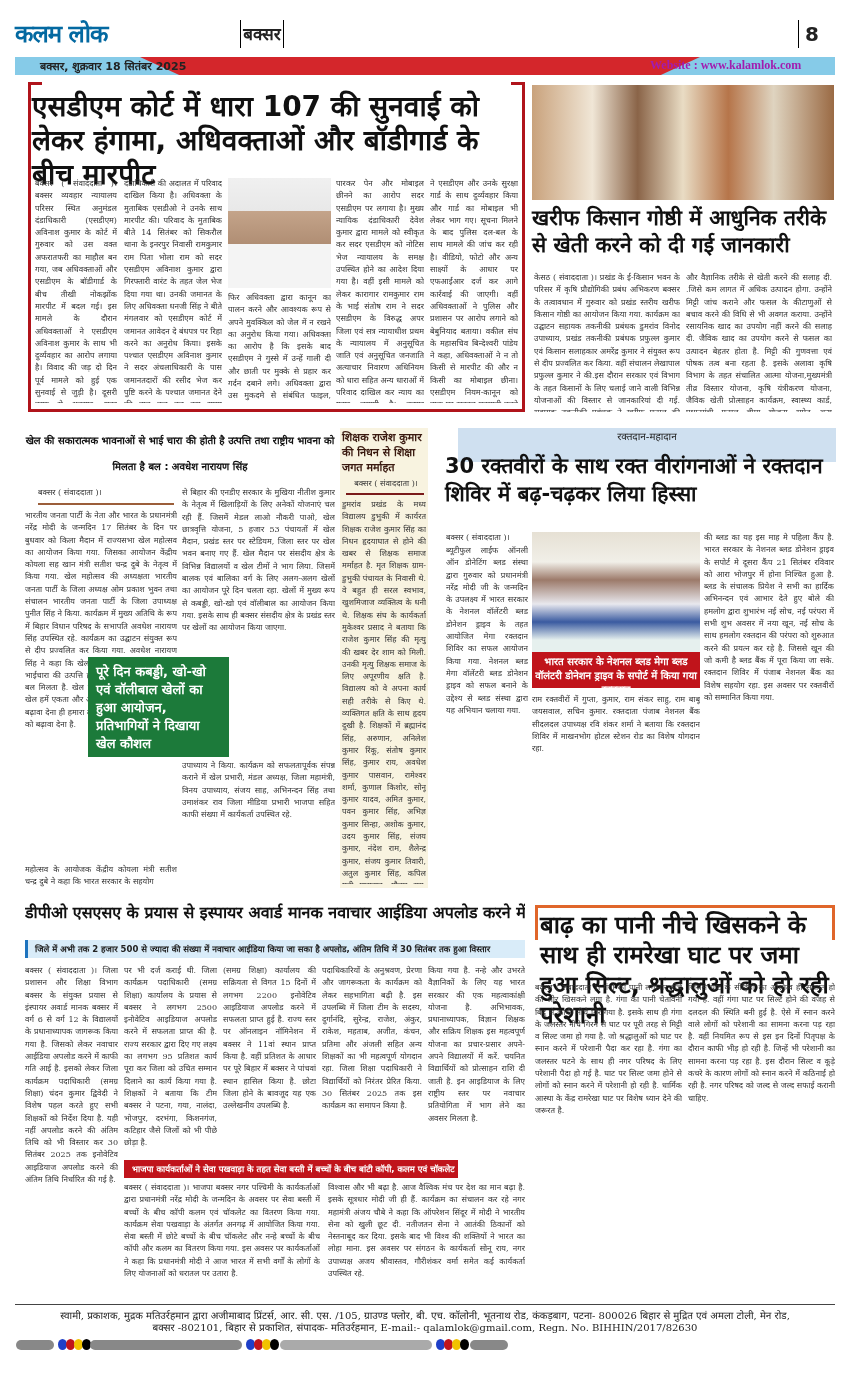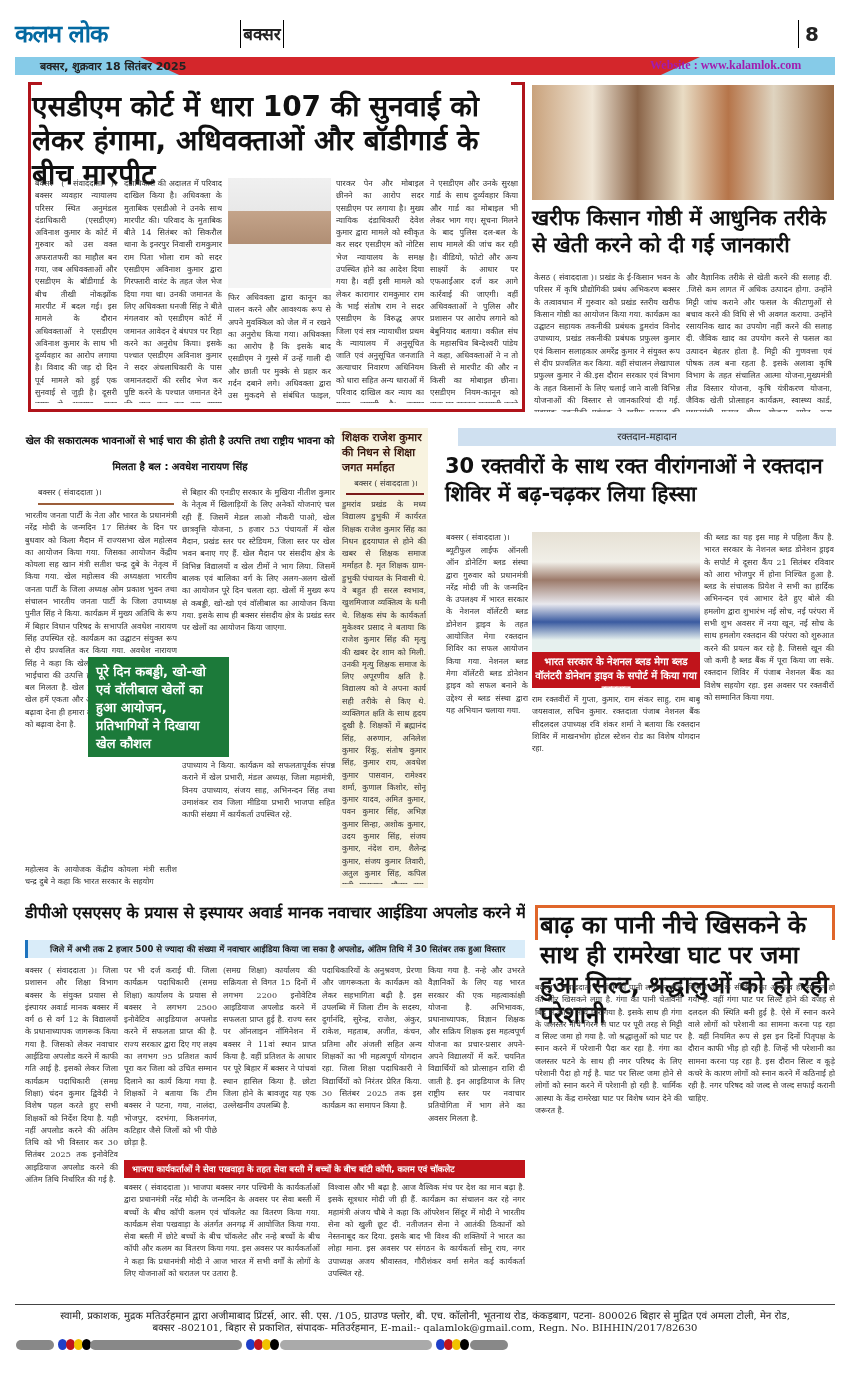--- a/index.html
+++ b/index.html
@@ -14,21 +14,21 @@
 .date-text{left:40px;top:58px;font-size:11px;font-family:"DejaVu Sans",sans-serif;font-weight:bold;color:#222}
 .website{left:650px;top:58px;font-size:12px;font-family:"Liberation Serif",serif;font-weight:bold;color:#a21caf}
 .headline{font-family:"DejaVu Sans",sans-serif;font-weight:bold;color:#111;line-height:1.12;text-align:left}
 .col{font-size:8px;line-height:12.3px;text-align:justify;color:#333;overflow:hidden}
 .redframe{border:3px solid #b0141b;border-top:none;border-left:none}
 .photo{background:linear-gradient(135deg,#c9b9a2,#8a7560 40%,#e8dcc8 70%,#6b5a48)}
 .sidebox{background:#f8f3e0}
 .greenbox{background:#1c7a3a;color:#fff;font-family:"DejaVu Sans",sans-serif;font-weight:bold;font-size:13px;line-height:18px;padding:6px 8px}
 .caption-red{background:#c0141b;color:#fff;font-family:"DejaVu Sans",sans-serif;font-weight:bold;font-size:10px;line-height:14px;padding:3px;text-align:center}
 .subbar{background:#cfe0f0;font-family:"DejaVu Sans",sans-serif;font-size:10px;text-align:center;line-height:18px}
-.subhead-bar{background:#d9ecf9;font-family:"DejaVu Sans",sans-serif;font-weight:bold;font-size:11px;line-height:18px;padding-left:22px;border-left:3px solid #1e73be}
+.subhead-bar{background:#d9ecf9;font-family:"DejaVu Sans",sans-serif;font-weight:bold;font-size:11px;line-height:18px;padding-left:7px;border-left:3px solid #1e73be}
 .bjp-bar{background:#c0141b;color:#fff;font-family:"DejaVu Sans",sans-serif;font-weight:bold;font-size:11px;line-height:18px;padding:0 8px}
 .footer{left:15px;top:1310px;width:820px;text-align:center;font-size:10px;line-height:12px;color:#222}
 .reg{height:10px;border-radius:5px;background:#888;position:absolute}
 .dot{width:9px;height:11px;border-radius:50%;position:absolute}
 </style>
 </head>
 <body>
 
 <div class="abs mast-title">कलम लोक</div>
 <div class="abs mast-city">बक्सर</div>
@@ -63,38 +63,38 @@
 <div class="abs col" style="left:182px;top:487px;width:153px;height:170px">से बिहार की एनडीए सरकार के मुखिया नीतीश कुमार के नेतृत्व में खिलाड़ियों के लिए अनेकों योजनाएं चल रही हैं. जिसमें मेडल लाओ नौकरी पाओ, खेल छात्रवृत्ति योजना, 5 हजार 53 पंचायतों में खेल मैदान, प्रखंड स्तर पर स्टेडियम, जिला स्तर पर खेल भवन बनाए गए हैं. खेल मैदान पर संसदीय क्षेत्र के विभिन्न विद्यालयों व खेल टीमों ने भाग लिया. जिसमें बालक एवं बालिका वर्ग के लिए अलग-अलग खेलों का आयोजन पूरे दिन चलता रहा. खेलों में मुख्य रूप से कबड्डी, खो-खो एवं वॉलीबाल का आयोजन किया गया. इसके साथ ही बक्सर संसदीय क्षेत्र के प्रखंड स्तर पर खेलों का आयोजन किया जाएगा.</div>
 <div class="abs greenbox" style="left:88px;top:657px;width:141px;height:100px">पूरे दिन कबड्डी, खो-खो एवं वॉलीबाल खेलों का हुआ आयोजन, प्रतिभागियों ने दिखाया खेल कौशल</div>
 <div class="abs col" style="left:182px;top:760px;width:153px;height:130px">उपाध्याय ने किया. कार्यक्रम को सफलतापूर्वक संपन्न कराने में खेल प्रभारी, मंडल अध्यक्ष, जिला महामंत्री, विनय उपाध्याय, संजय साह, अभिनन्दन सिंह तथा उमाशंकर राव जिला मीडिया प्रभारी भाजपा सहित काफी संख्या में कार्यकर्ता उपस्थित रहे.</div>
 
 <div class="abs sidebox" style="left:340px;top:428px;width:88px;height:460px"></div>
 <div class="abs headline" style="left:342px;top:430px;width:84px;font-size:11px;line-height:15px;color:#3a1a10">शिक्षक राजेश कुमार की निधन से शिक्षा जगत मर्माहत</div>
 <div class="abs col" style="left:344px;top:478px;width:84px;height:12px;text-align:center">बक्सर ( संवाददाता )।</div>
 <div class="abs" style="left:346px;top:493px;width:78px;height:2px;background:#7a1a1a"></div>
 <div class="abs col" style="left:342px;top:499px;width:84px;height:385px">डुमरांव प्रखंड के मध्य विद्यालय डुभुकी में कार्यरत शिक्षक राजेश कुमार सिंह का निधन हृदयाघात से होने की खबर से शिक्षक समाज मर्माहत है. मृत शिक्षक ग्राम-डुभुकी पंचायत के निवासी थे. वे बहुत ही सरल स्वभाव, खुशमिजाज व्यक्तित्व के धनी थे. शिक्षक संघ के कार्यकर्ता मुकेश्वर प्रसाद ने बताया कि राजेश कुमार सिंह की मृत्यु की खबर देर शाम को मिली. उनकी मृत्यु शिक्षक समाज के लिए अपूरणीय क्षति है. विद्यालय को वे अपना कार्य सही तरीके से किए थे. व्यक्तिगत क्षति के साथ हृदय दुखी है. शिक्षकों में ब्रह्मानंद सिंह, अरुणान, अनिलेश कुमार रिंकू, संतोष कुमार सिंह, कुमार राय, अवधेश कुमार पासवान, रामेश्वर शर्मा, कुणाल किशोर, सोनू कुमार यादव, अमित कुमार, पवन कुमार सिंह, अभिज्ञ कुमार सिन्हा, अशोक कुमार, उदय कुमार सिंह, संजय कुमार, नंदेश राम, शैलेन्द्र कुमार, संजय कुमार तिवारी, अतुल कुमार सिंह, कपिल मुनी पासवान, गौतम राय, वसीम अख्तर सहित शिक्षकों ने शोक व्यक्त करते हुए ईश्वर से उनके आत्मा को शांति के लिए प्रार्थना किया.</div>
 
-<div class="abs subbar" style="left:458px;top:428px;width:378px;height:18px">रक्तदान-महादान</div>
+<div class="abs subbar" style="left:458px;top:428px;width:378px;height:34px">रक्तदान-महादान</div>
 <div class="abs headline" style="left:445px;top:452px;width:392px;font-size:21px;line-height:28px">30 रक्तवीरों के साथ रक्त वीरांगनाओं ने रक्तदान शिविर में बढ़-चढ़कर लिया हिस्सा</div>
 <div class="abs col" style="left:446px;top:532px;width:82px;height:12px">बक्सर ( संवाददाता )।</div>
 <div class="abs col" style="left:446px;top:545px;width:82px;height:325px">ब्यूटीफुल लाईफ ऑनली ऑन डोनेटिंग ब्लड संस्था द्वारा गुरुवार को प्रधानमंत्री नरेंद्र मोदी जी के जन्मदिन के उपलक्ष्य में भारत सरकार के नेशनल वॉलेंटरी ब्लड डोनेशन ड्राइव के तहत आयोजित मेगा रक्तदान शिविर का सफल आयोजन किया गया. नेशनल ब्लड मेगा वॉलेंटरी ब्लड डोनेशन ड्राइव को सफल बनाने के उद्देश्य से ब्लड संस्था द्वारा यह अभियान चलाया गया.</div>
 <div class="abs photo" style="left:532px;top:532px;width:168px;height:120px;background:linear-gradient(180deg,#e6e0d4 0%,#f1efe8 25%,#9c7a6a 40%,#e8e8ee 60%,#3a5aa0 75%,#e6f0ee 90%)"></div>
 <div class="abs caption-red" style="left:532px;top:652px;width:168px;height:36px">भारत सरकार के नेशनल ब्लड मेगा ब्लड वॉलंटरी डोनेशन ड्राइव के सपोर्ट में किया गया रक्तदान</div>
 <div class="abs col" style="left:704px;top:532px;width:130px;height:340px">की ब्लड का यह इस माह मे पहिला कैंप है. भारत सरकार के नेशनल ब्लड डोनेशन ड्राइव के सपोर्ट मे दूसरा कैंप 21 सितंबर रविवार को आरा भोजपुर में होना निश्चित हुआ है. ब्लड के संचालक प्रियेश ने सभी का हार्दिक अभिनन्दन एवं आभार देते हुए बोले की हमलोग द्वारा शुभारंभ नई सोच, नई परंपरा में सभी शुभ अवसर में नया खून, नई सोच के साथ हमलोग रक्तदान की परंपरा को शुरुआत करने की प्रयत्न कर रहे है. जिससे खून की जो कमी है ब्लड बैंक में पूरा किया जा सके. रक्तदान शिविर में पंजाब नेशनल बैंक का विशेष सहयोग रहा. इस अवसर पर रक्तवीरों को सम्मानित किया गया.</div>
 <div class="abs col" style="left:532px;top:694px;width:168px;height:180px">राम रक्तवीरों में गुप्ता, कुमार, राम संकर साहु, राम बाबू जयसवाल, सचिन कुमार. रक्तदाता पंजाब नेशनल बैंक सीदलदल उपाध्यक्ष रवि शंकर शर्मा ने बताया कि रक्तदान शिविर में माखनभोग होटल स्टेशन रोड का विशेष योगदान रहा.</div>
 
 <div class="abs headline" style="left:25px;top:897px;width:500px;font-size:16px;line-height:32px;white-space:nowrap;overflow:hidden">डीपीओ एसएसए के प्रयास से इस्पायर अवार्ड मानक नवाचार आईडिया अपलोड करने में आई गति</div>
 <div class="abs subhead-bar" style="left:25px;top:940px;width:500px;height:18px;font-size:8.5px;white-space:nowrap;overflow:hidden">जिले में अभी तक 2 हजार 500 से ज्यादा की संख्या में नवाचार आईडिया किया जा सका है अपलोड, अंतिम तिथि में 30 सितंबर तक हुआ विस्तार</div>
 <div class="abs col" style="left:25px;top:965px;width:93px;height:335px">बक्सर ( संवाददाता )। जिला प्रशासन और शिक्षा विभाग बक्सर के संयुक्त प्रयास से इंस्पायर अवार्ड मानक बक्सर में वर्ग 6 से वर्ग 12 के विद्यालयों के प्रधानाध्यापक जागरूक किया गया है. जिसको लेकर नवाचार आईडिया अपलोड करने में काफी गति आई है. इसको लेकर जिला कार्यक्रम पदाधिकारी (समग्र शिक्षा) चंदन कुमार द्विवेदी ने विशेष पहल करते हुए सभी शिक्षकों को निर्देश दिया है. यही नहीं अपलोड करने की अंतिम तिथि को भी विस्तार कर 30 सितंबर 2025 तक इनोवेटिव आइडियाज अपलोड करने की अंतिम तिथि निर्धारित की गई है.</div>
 <div class="abs col" style="left:124px;top:965px;width:93px;height:215px">पर भी दर्ज कराई थी. जिला कार्यक्रम पदाधिकारी (समग्र शिक्षा) कार्यालय के प्रयास से बक्सर ने लगभग 2500 इनोवेटिव आइडियाज अपलोड करने में सफलता प्राप्त की है. राज्य सरकार द्वारा दिए गए लक्ष्य का लगभग 95 प्रतिशत कार्य पूरा कर जिला को उचित सम्मान दिलाने का कार्य किया गया है. शिक्षकों ने बताया कि टीम बक्सर ने पटना, गया, नालंदा, भोजपुर, दरभंगा, किशनगंज, कटिहार जैसे जिलों को भी पीछे छोड़ा है.</div>
 <div class="abs col" style="left:223px;top:965px;width:93px;height:215px">(समग्र शिक्षा) कार्यालय की सक्रियता से विगत 15 दिनों में लगभग 2200 इनोवेटिव आइडियाज अपलोड करने में सफलता प्राप्त हुई है. राज्य स्तर पर ऑनलाइन नॉमिनेशन में बक्सर ने 11वां स्थान प्राप्त किया है. वहीं प्रतिशत के आधार पर पूरे बिहार में बक्सर ने पांचवां स्थान हासिल किया है. छोटा जिला होने के बावजूद यह एक उल्लेखनीय उपलब्धि है.</div>
 <div class="abs col" style="left:322px;top:965px;width:100px;height:215px">पदाधिकारियों के अनुश्रवण, प्रेरणा और जागरूकता के कार्यक्रम को लेकर सहभागिता बढ़ी है. इस उपलब्धि में जिला टीम के सदस्य, दुर्गानंदि, सुरेन्द्र, राजेश, अंकुर, राकेश, महताब, अजीत, कंचन, प्रतिमा और अंजली सहित अन्य शिक्षकों का भी महत्वपूर्ण योगदान रहा. जिला शिक्षा पदाधिकारी ने विद्यार्थियों को निरंतर प्रेरित किया. 30 सितंबर 2025 तक इस कार्यक्रम का समापन किया है.</div>
 <div class="abs col" style="left:428px;top:965px;width:97px;height:215px">किया गया है. नन्हे और उभरते वैज्ञानिकों के लिए यह भारत सरकार की एक महत्वाकांक्षी योजना है. अभिभावक, प्रधानाध्यापक, विज्ञान शिक्षक और सक्रिय शिक्षक इस महत्वपूर्ण योजना का प्रचार-प्रसार अपने-अपने विद्यालयों में करें. चयनित विद्यार्थियों को प्रोत्साहन राशि दी जाती है. इन आइडियाज के लिए राष्ट्रीय स्तर पर नवाचार प्रतियोगिता में भाग लेने का अवसर मिलता है.</div>
 
-<div class="abs bjp-bar" style="left:124px;top:1160px;width:401px;height:18px;font-size:8.5px;white-space:nowrap;overflow:hidden">भाजपा कार्यकर्ताओं ने सेवा पखवाड़ा के तहत सेवा बस्ती में बच्चों के बीच बांटी कॉपी, कलम एवं चॉकलेट</div>
+<div class="abs bjp-bar" style="left:124px;top:1160px;width:334px;height:18px;font-size:8.5px;white-space:nowrap;overflow:hidden">भाजपा कार्यकर्ताओं ने सेवा पखवाड़ा के तहत सेवा बस्ती में बच्चों के बीच बांटी कॉपी, कलम एवं चॉकलेट</div>
 <div class="abs col" style="left:124px;top:1182px;width:196px;height:118px">बक्सर ( संवाददाता )। भाजपा बक्सर नगर पश्चिमी के कार्यकर्ताओं द्वारा प्रधानमंत्री नरेंद्र मोदी के जन्मदिन के अवसर पर सेवा बस्ती में बच्चों के बीच कॉपी कलम एवं चॉकलेट का वितरण किया गया. कार्यक्रम सेवा पखवाड़ा के अंतर्गत अनगढ़ में आयोजित किया गया. सेवा बस्ती में छोटे बच्चों के बीच चॉकलेट और नन्हे बच्चों के बीच कॉपी और कलम का वितरण किया गया. इस अवसर पर कार्यकर्ताओं ने कहा कि प्रधानमंत्री मोदी ने आज भारत में सभी वर्गों के लोगों के लिए योजनाओं को धरातल पर उतारा है.</div>
 <div class="abs col" style="left:328px;top:1182px;width:197px;height:118px">विश्वास और भी बढ़ा है. आज वैश्विक मंच पर देश का मान बढ़ा है. इसके सूत्रधार मोदी जी ही हैं. कार्यक्रम का संचालन कर रहे नगर महामंत्री अंजय चौबे ने कहा कि ऑपरेशन सिंदूर में मोदी ने भारतीय सेना को खुली छूट दी. नतीजतन सेना ने आतंकी ठिकानों को नेस्तनाबूद कर दिया. इसके बाद भी विश्व की शक्तियों ने भारत का लोहा माना. इस अवसर पर संगठन के कार्यकर्ता सोनू राय, नगर उपाध्यक्ष अजय श्रीवास्तव, गौरीशंकर वर्मा समेत कई कार्यकर्ता उपस्थित रहे.</div>
 
 <div class="abs" style="left:535px;top:905px;width:300px;height:35px;border:3px solid #e0662a;border-bottom:none"></div>
 <div class="abs headline" style="left:540px;top:910px;width:290px;font-size:24px;line-height:30px">बाढ़ का पानी नीचे खिसकने के साथ ही रामरेखा घाट पर जमा हुआ सिल्ट, श्रद्धालुओं को हो रही परेशानी</div>
 <div class="abs col" style="left:535px;top:982px;width:147px;height:318px">बक्सर ( संवाददाता )। गंगा का पानी लगातार नीचे की ओर खिसकने लगा है. गंगा का पानी चेतावनी बिंदु से काफी नीचे गिर गया है. इसके साथ ही गंगा के जलस्तर नीचे गिरने से घाट पर पूरी तरह से मिट्टी व सिल्ट जमा हो गया है. जो श्रद्धालुओं को घाट पर स्नान करने में परेशानी पैदा कर रहा है. गंगा का जलस्तर घटने के साथ ही नगर परिषद के लिए परेशानी पैदा हो गई है. घाट पर सिल्ट जमा होने से लोगों को स्नान करने में परेशानी हो रही है. धार्मिक आस्था के केंद्र रामरेखा घाट पर विशेष ध्यान देने की जरूरत है.</div>
 <div class="abs col" style="left:688px;top:982px;width:147px;height:318px">जिससे घाट के सीढ़ियों का अस्तित्व ही समाप्त हो गया है. वहीं गंगा घाट पर सिल्ट होने की वजह से दलदल की स्थिति बनी हुई है. ऐसे में स्नान करने वाले लोगों को परेशानी का सामना करना पड़ रहा है. वहीं नियमित रूप से इस इन दिनों पितृपक्ष के दौरान काफी भीड़ हो रही है. जिन्हें भी परेशानी का सामना करना पड़ रहा है. इस दौरान सिल्ट व कूड़े कचरे के कारण लोगों को स्नान करने में कठिनाई हो रही है. नगर परिषद को जल्द से जल्द सफाई करानी चाहिए.</div>
 
 <div class="abs" style="left:15px;top:1304px;width:820px;height:1px;background:#444"></div>
 <div class="abs footer">स्वामी, प्रकाशक, मुद्रक मतिउर्रहमान द्वारा अजीमाबाद प्रिंटर्स, आर. सी. एस. /105, ग्राउण्ड फ्लोर, बी. एच. कॉलोनी, भूतनाथ रोड, कंकड़बाग, पटना- 800026 बिहार से मुद्रित एवं अमला टोली, मेन रोड,</div>

